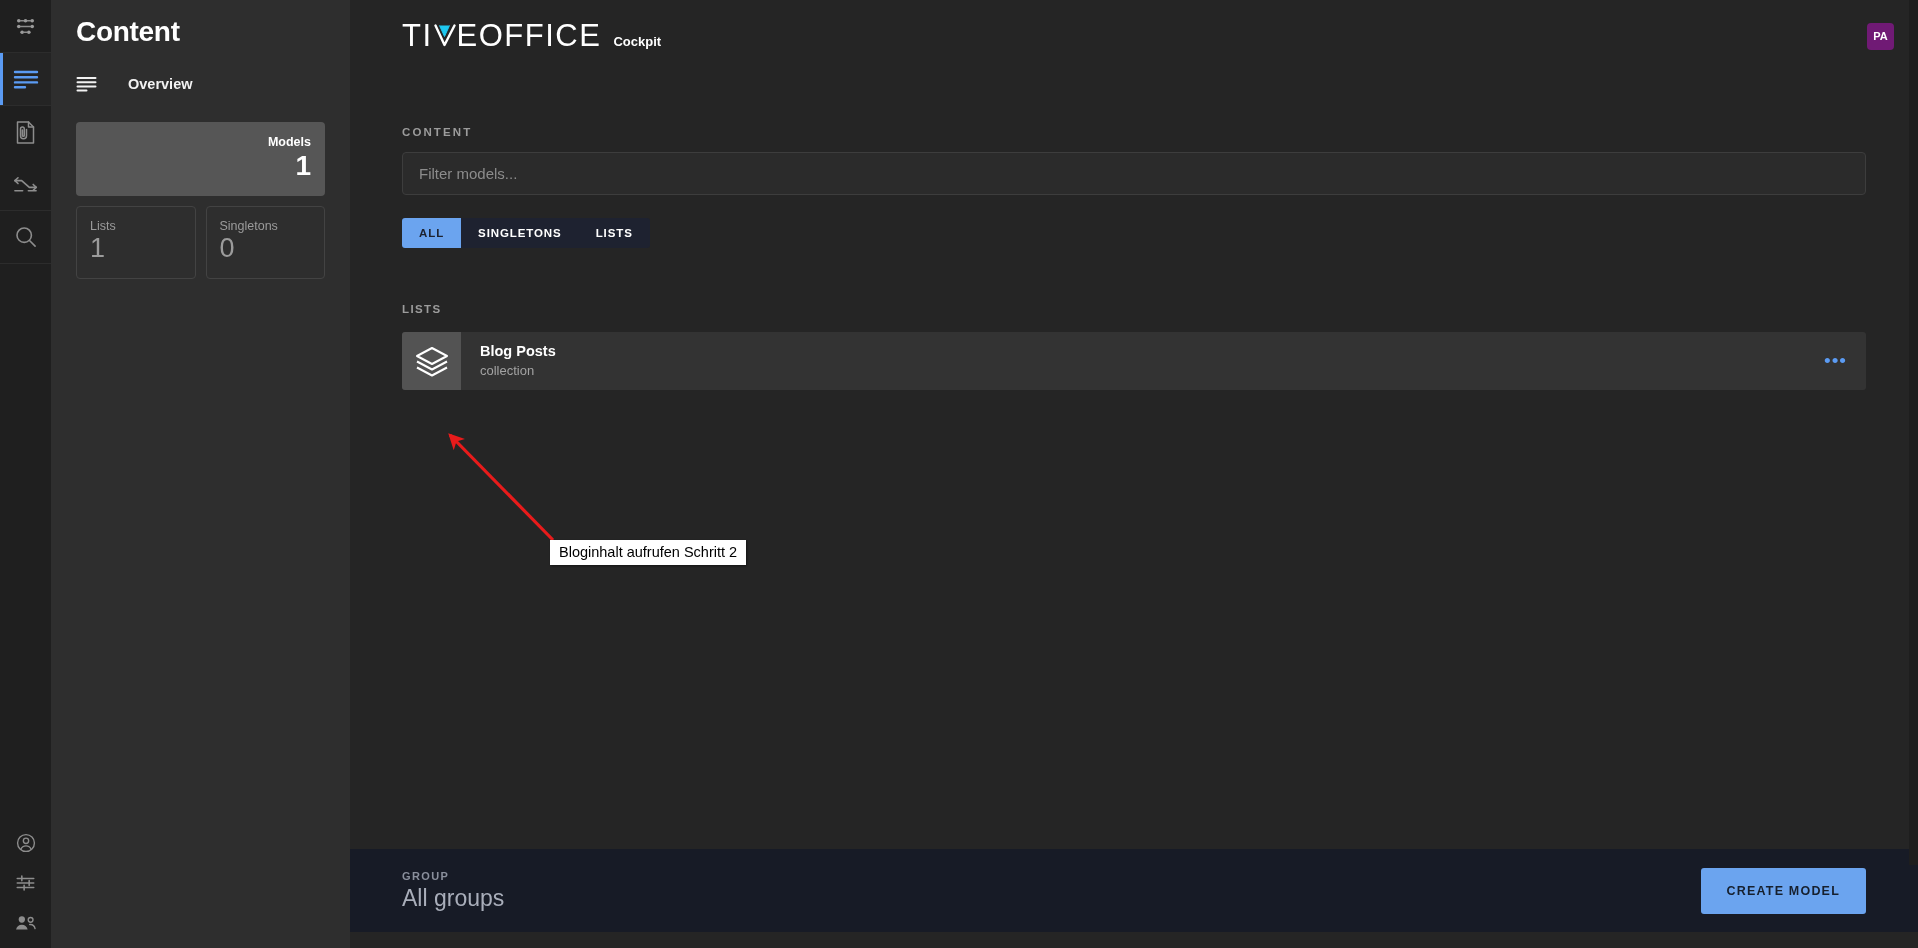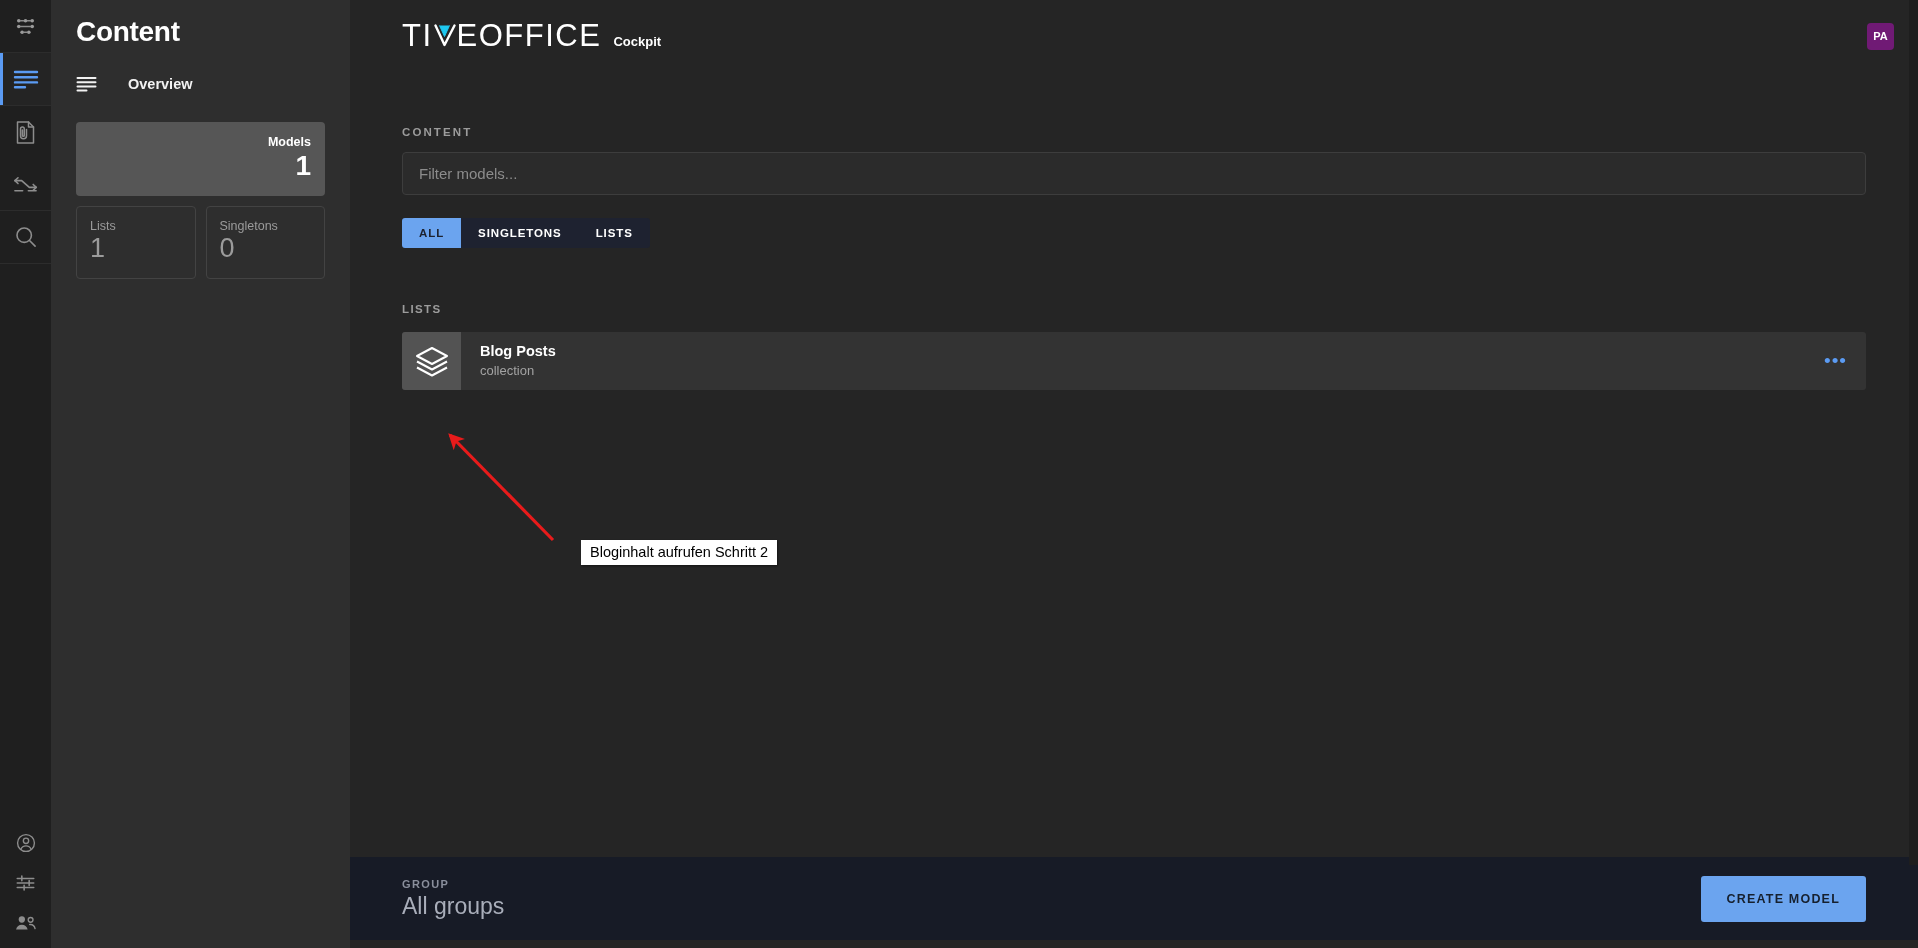--- a/index.html
+++ b/index.html
@@ -314,21 +314,21 @@
     letter-spacing: 1px;
     line-height: 0.5;
     cursor: pointer;
   }
 
   
   .footer {
     position: absolute;
     left: 350px;
     right: 0;
-    bottom: 8px;
+    bottom: 16px;
     height: 83px;
     background: #171b26;
     display: flex;
     align-items: center;
     padding: 0 52px;
     z-index: 6;
   }
   .footer-group-label {
     font-size: 11px;
     font-weight: bold;
@@ -369,21 +369,21 @@
   
   .anno {
     position: absolute;
     left: 0; top: 0;
     width: 1918px; height: 948px;
     pointer-events: none;
     z-index: 20;
   }
   .anno-label {
     position: absolute;
-    left: 581px;
+    left: 550px;
     top: 540px;
     background: #ffffff;
     color: #000000;
     font-size: 14.5px;
     font-family: "Liberation Sans", sans-serif;
     padding: 4px 9px 5px 9px;
     white-space: nowrap;
     box-shadow: 1px 1px 2px rgba(0,0,0,0.45);
   }
 </style>

